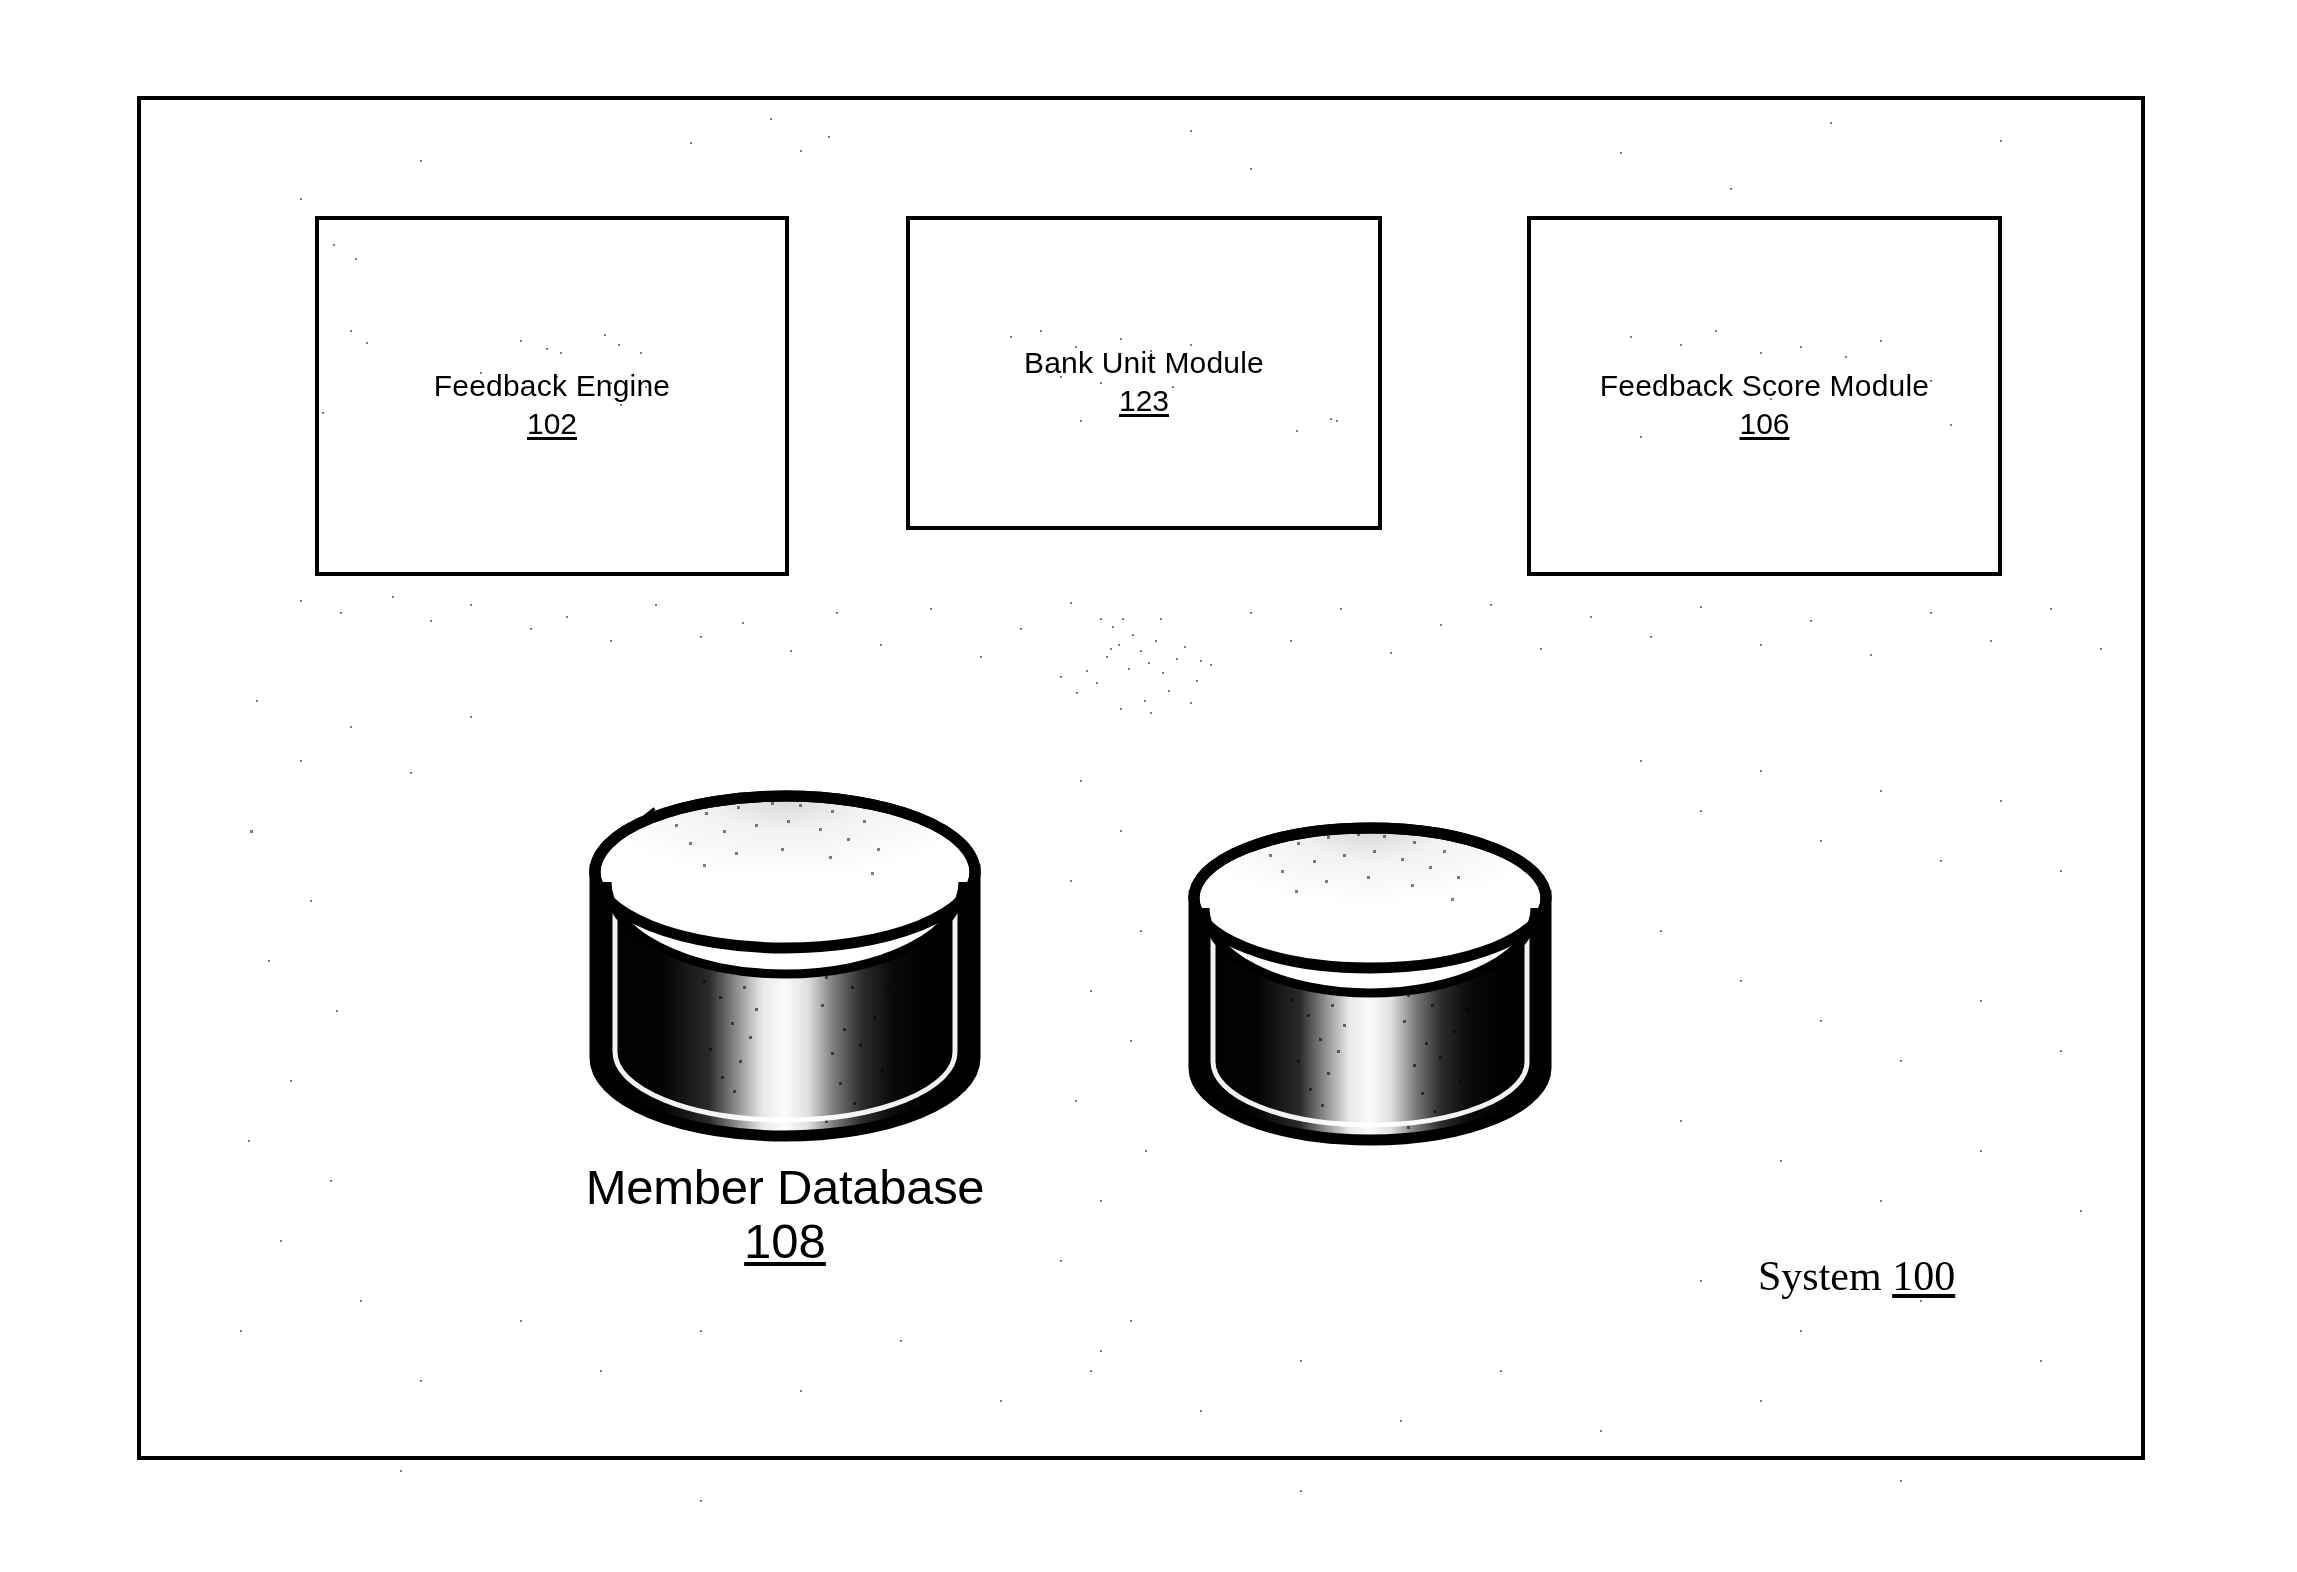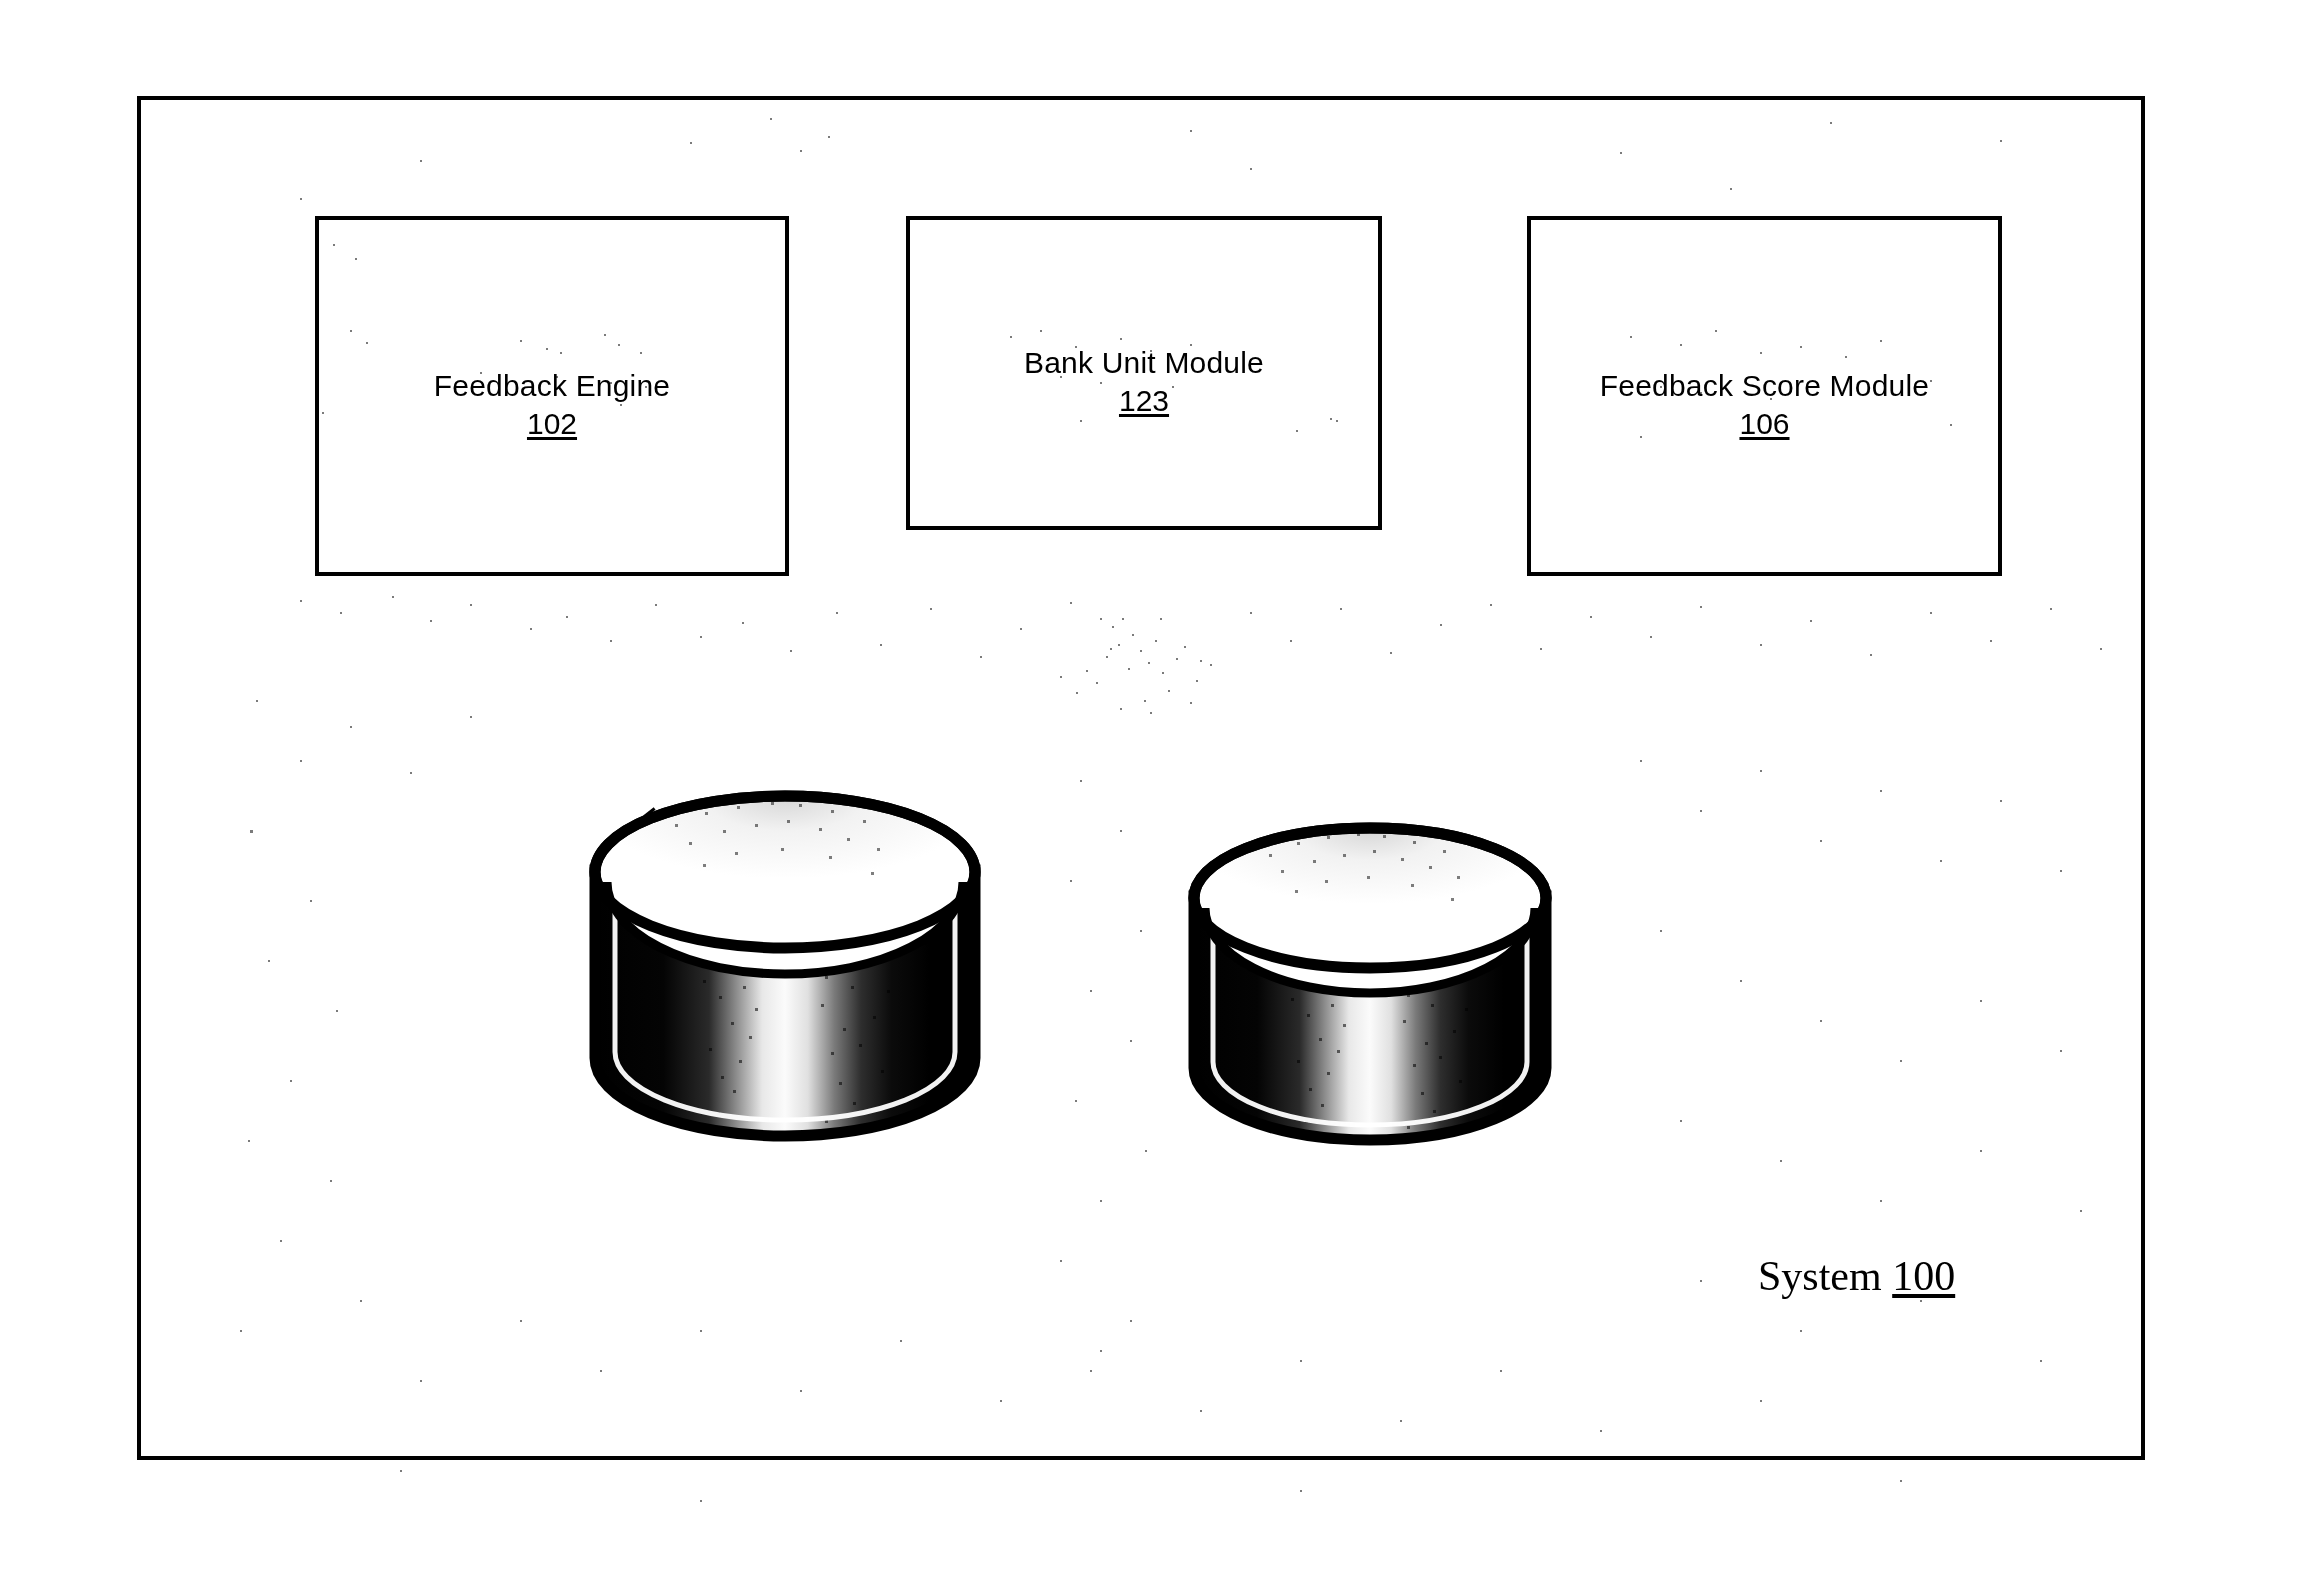--- a/index.html
+++ b/index.html
@@ -475,20 +475,24 @@
       </g>
 
       <path d="M 30,96 A 172,70 0 0 0 370,96" fill="none" stroke="#000000" stroke-width="0"></path>
       <path d="M 14,84 A 186,112 0 0 0 386,84" fill="#ffffff" stroke="none" opacity="0"></path>
 
       <path d="M 22,92 A 178,92 0 0 0 378,92" fill="#ffffff" stroke="#000000" stroke-width="9" clip-path="none" opacity="1"></path>
 
       <path d="M 10,82 A 190,76 0 0 1 390,82 A 190,76 0 0 1 10,82 Z" fill="none" stroke="#000000" stroke-width="11"></path>
     </svg>
 
+    <div class="db-label">
+      <div class="db-name">Member Database</div>
+      <div class="db-ref">108</div>
+    </div>
   </div>
 
   <div class="db-group" id="db-110">
     <svg class="db-svg" width="370" height="330" viewBox="0 0 370 330" aria-hidden="true">
       <defs>
         <linearGradient id="bodyShade110" x1="0" y1="0" x2="1" y2="0">
           <stop offset="0.00" stop-color="#000000"></stop>
           <stop offset="0.18" stop-color="#040404"></stop>
           <stop offset="0.30" stop-color="#2a2a2a"></stop>
           <stop offset="0.37" stop-color="#8a8a8a"></stop>

